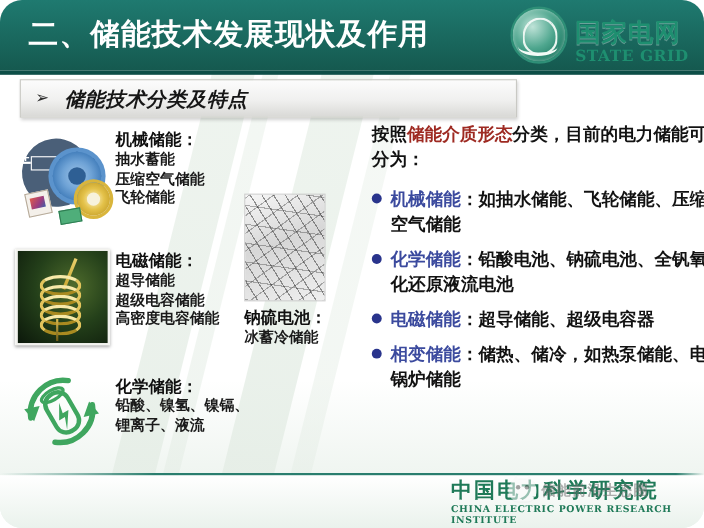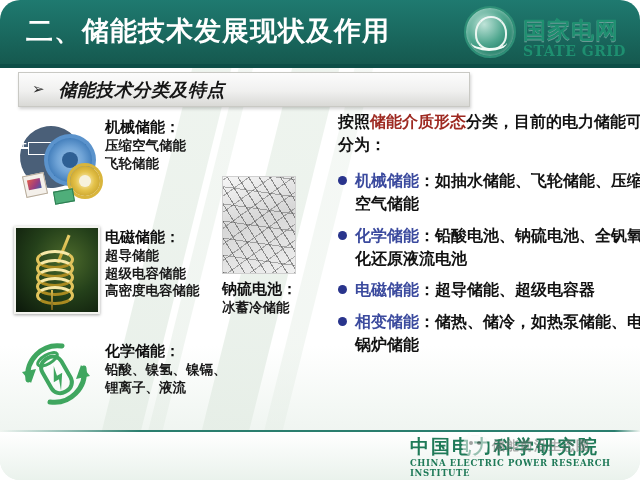--- a/index.html
+++ b/index.html
@@ -358,20 +358,21 @@
         </g>
       </svg>
       <div class="mech-gear-blue"></div>
       <div class="mech-card"></div>
       <div class="mech-gear-yellow"></div>
       <div class="mech-chip"></div>
     </div>
 
     <div class="cat" style="left:105px; top:10px;">
       <div class="cat-title">机械储能：</div>
+      <div class="cat-line">抽水蓄能</div>
       <div class="cat-line">压缩空气储能</div>
       <div class="cat-line">飞轮储能</div>
     </div>
 
     <div class="icon-em">
       <div class="coil-wire"></div>
       <div class="coil-ring" style="top:22px;"></div>
       <div class="coil-ring" style="top:31px;"></div>
       <div class="coil-ring" style="top:40px;"></div>
       <div class="coil-ring" style="top:49px;"></div>

